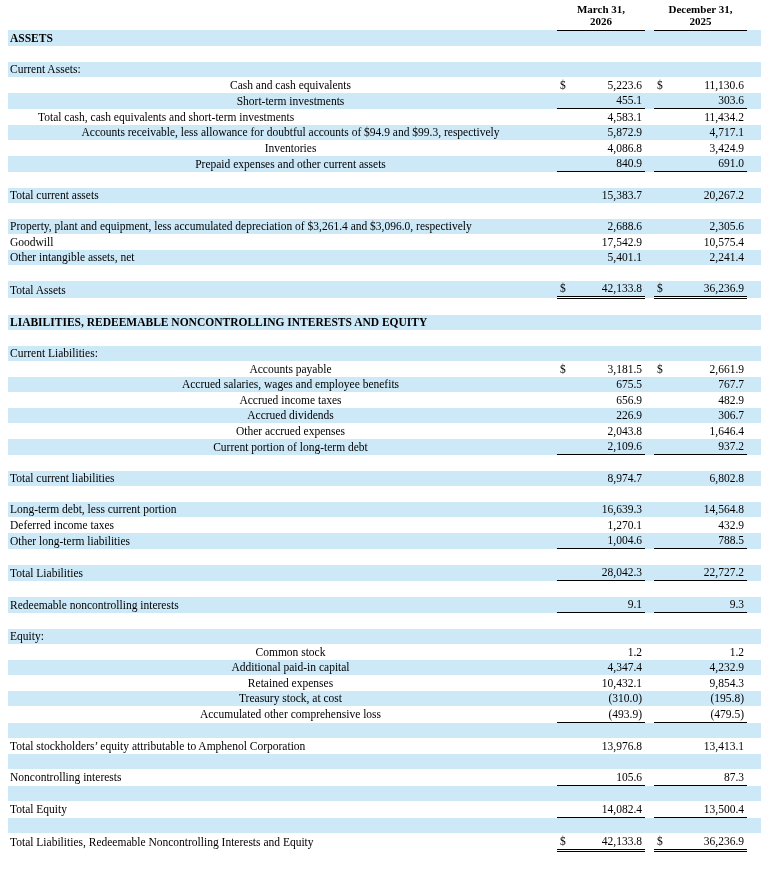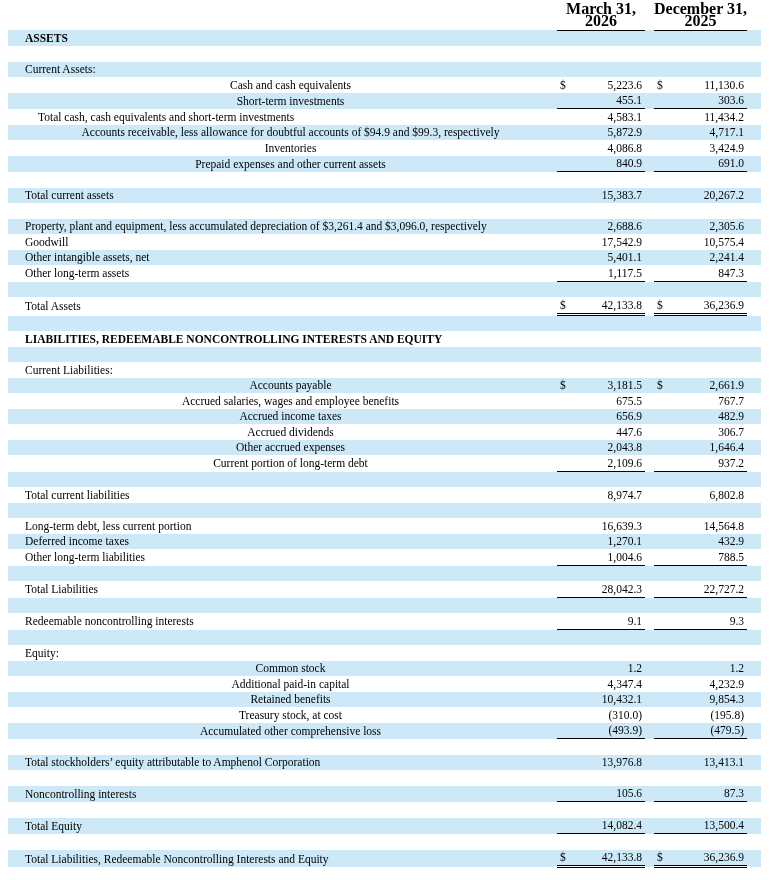--- a/index.html
+++ b/index.html
@@ -28,40 +28,40 @@
   col.c-label  { width: auto;  }
   col.c-money1 { width: 88px;  }
   col.c-gap    { width: 9px;   }
   col.c-money2 { width: 93px;  }
   col.c-end    { width: 14px;  }
 
   thead th {
     padding: 0;
     vertical-align: bottom;
     font-weight: bold;
-    font-size: 16px;
+    font-size: 11px;
     line-height: 12.5px;
     text-align: center;
   }
   thead tr { height: 28px; }
   thead th.money { border-bottom: 1px solid #000; padding-bottom: 2px; }
 
   tbody td {
     padding: 0;
     vertical-align: bottom;
     font-size: 11.5px;
     line-height: 15px;
     height: 15.5px;
   }
   tbody tr:nth-child(odd) { background: var(--stripe); }
 
   td.lbl {
     white-space: nowrap;
     overflow: hidden;
-    padding-left: 17px;
+    padding-left: 2px;
   }
   td.lbl.bold { font-weight: bold; }
   td.lbl.ind1 { padding-left: 16px; text-align: center; }
   td.lbl.ind2 { padding-left: 30px; margin-top: 36px; }
 
   td.money {
     position: relative;
     text-align: right;
     padding-right: 3px;
     white-space: nowrap;
@@ -189,27 +189,20 @@
           <td></td>
         </tr>
         <tr>
           <td class="lbl">Other intangible assets, net</td>
           <td class="money"><span class="val">5,401.1</span></td>
           <td></td>
           <td class="money"><span class="val">2,241.4</span></td>
           <td></td>
         </tr>
         <tr>
-          <td class="lbl">Other long-term assets</td>
-          <td class="money u1"><span class="val">1,117.5</span></td>
-          <td></td>
-          <td class="money u1"><span class="val">847.3</span></td>
-          <td></td>
-        </tr>
-        <tr>
           <td class="lbl" colspan="5"></td>
         </tr>
         <tr>
           <td class="lbl">Total Assets</td>
           <td class="money u2"><span class="cur">$</span><span class="val">42,133.8</span></td>
           <td></td>
           <td class="money u2"><span class="cur">$</span><span class="val">36,236.9</span></td>
           <td></td>
         </tr>
         <tr>
@@ -248,21 +241,21 @@
         </tr>
         <tr>
           <td class="lbl ind1">Accrued income taxes</td>
           <td class="money"><span class="val">656.9</span></td>
           <td></td>
           <td class="money"><span class="val">482.9</span></td>
           <td></td>
         </tr>
         <tr>
           <td class="lbl ind1">Accrued dividends</td>
-          <td class="money"><span class="val">447.6</span></td>
+          <td class="money"><span class="val">226.9</span></td>
           <td></td>
           <td class="money"><span class="val">306.7</span></td>
           <td></td>
         </tr>
         <tr>
           <td class="lbl ind1">Other accrued expenses</td>
           <td class="money"><span class="val">2,043.8</span></td>
           <td></td>
           <td class="money"><span class="val">1,646.4</span></td>
           <td></td>
@@ -346,21 +339,21 @@
           <td></td>
         </tr>
         <tr>
           <td class="lbl ind1">Additional paid-in capital</td>
           <td class="money"><span class="val">4,347.4</span></td>
           <td></td>
           <td class="money"><span class="val">4,232.9</span></td>
           <td></td>
         </tr>
         <tr>
-          <td class="lbl ind1">Retained benefits</td>
+          <td class="lbl ind1">Retained expenses</td>
           <td class="money"><span class="val">10,432.1</span></td>
           <td></td>
           <td class="money"><span class="val">9,854.3</span></td>
           <td></td>
         </tr>
         <tr>
           <td class="lbl ind1">Treasury stock, at cost</td>
           <td class="money"><span class="val">(310.0)</span></td>
           <td></td>
           <td class="money"><span class="val">(195.8)</span></td>

